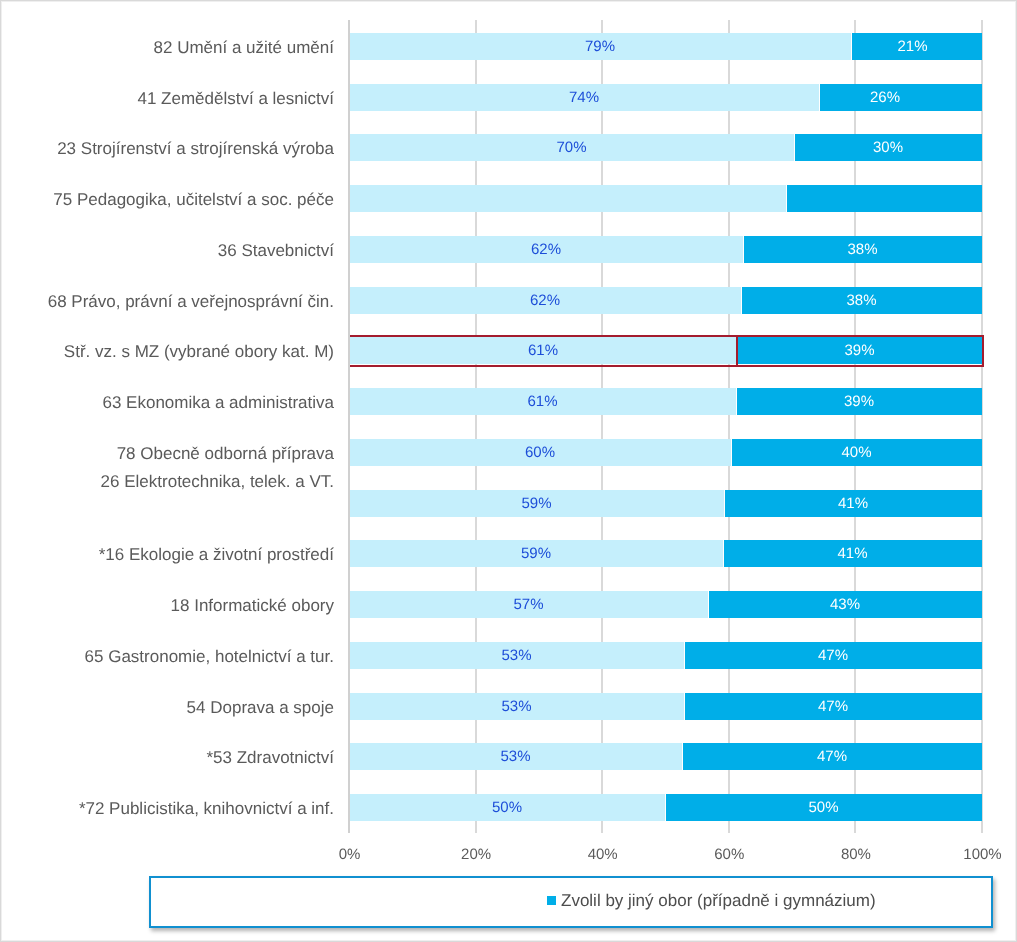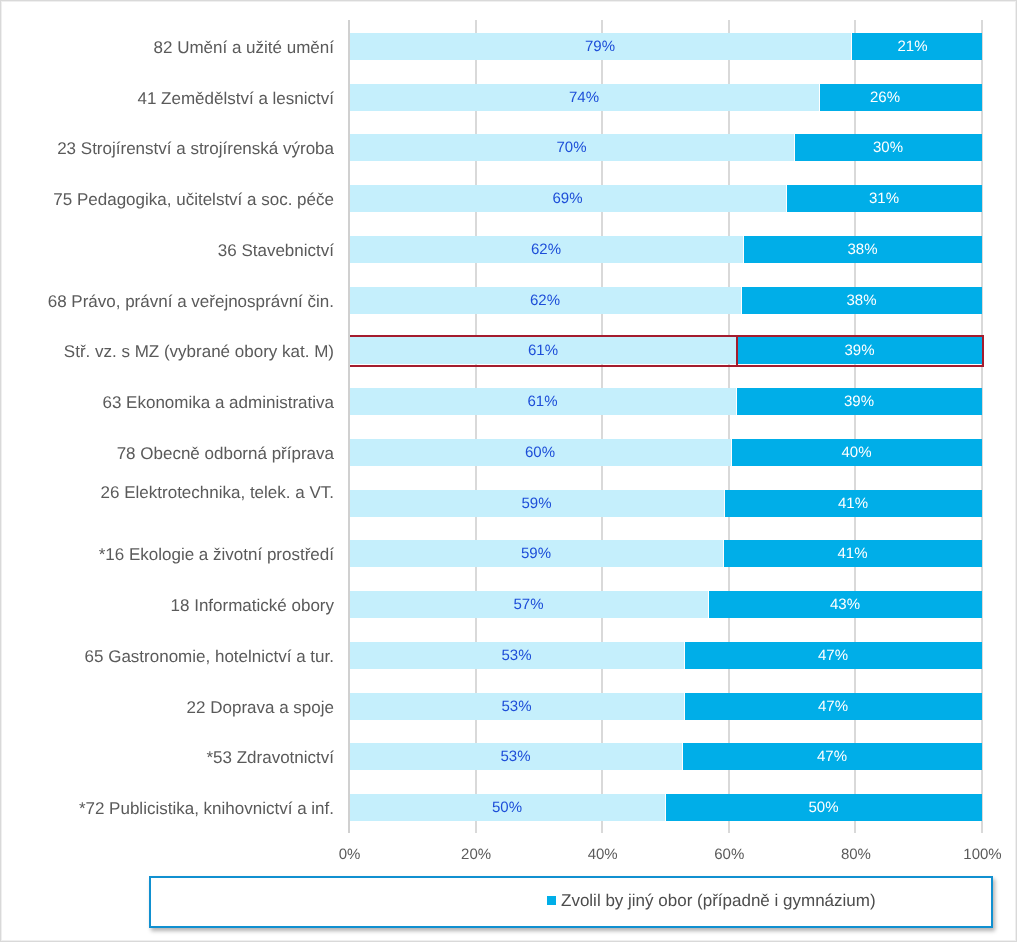--- a/index.html
+++ b/index.html
@@ -46,45 +46,43 @@
   <div class="ylabs" id="ylabs">
       <div class="ylab" style="top: 15.875px;">82 Umění a užité umění</div>
       <div class="ylab" style="top: 66.625px; margin-left: 39px;">41 Zemědělství a lesnictví</div>
       <div class="ylab" style="top: 117.375px;">23 Strojírenství a strojírenská výroba</div>
       <div class="ylab" style="top: 168.125px;">75 Pedagogika, učitelství a soc. péče</div>
       <div class="ylab" style="top: 218.875px;">36 Stavebnictví</div>
       <div class="ylab" style="top: 269.625px;">68 Právo, právní a veřejnosprávní čin.</div>
       <div class="ylab" style="top: 320.375px;">Stř. vz. s MZ (vybrané obory kat. M)</div>
       <div class="ylab" style="top: 371.125px;">63 Ekonomika a administrativa</div>
       <div class="ylab" style="top: 421.875px;">78 Obecně odborná příprava</div>
-      <div class="ylab" style="top: 461px; margin-left: 28px;">26 Elektrotechnika, telek. a VT.</div>
+      <div class="ylab" style="top: 450px; margin-left: 28px;">26 Elektrotechnika, telek. a VT.</div>
       <div class="ylab" style="top: 523.375px;">*16 Ekologie a životní prostředí</div>
       <div class="ylab" style="top: 574.125px;">18 Informatické obory</div>
       <div class="ylab" style="top: 624.875px;">65 Gastronomie, hotelnictví a tur.</div>
-      <div class="ylab" style="top: 675.625px;">22 Doprava a spoje</div>
+      <div class="ylab" style="top: 675.625px;">54 Doprava a spoje</div>
       <div class="ylab" style="top: 726.375px;">*53 Zdravotnictví</div>
       <div class="ylab" style="top: 777.125px;">*72 Publicistika, knihovnictví a inf.</div>
     </div>
   <div class="plot" id="plot">
       <div class="seg" style="left: 1px; width: 501px; top: 11.875px; background: rgb(197, 239, 252);"></div>
       <div class="dlab dlab1" style="left: 0px; width: 502px; top: 11.875px;">79%</div>
       <div class="seg" style="left: 503px; width: 130px; top: 11.875px; background: rgb(0, 174, 232);"></div>
       <div class="dlab dlab2" style="left: 498px; width: 131px; top: 11.875px;">21%</div>
       <div class="seg" style="left: 1px; width: 469px; top: 62.625px; background: rgb(197, 239, 252);"></div>
       <div class="dlab dlab1" style="left: 0px; width: 470px; top: 62.625px;">74%</div>
       <div class="seg" style="left: 471px; width: 162px; top: 62.625px; background: rgb(0, 174, 232);"></div>
       <div class="dlab dlab2" style="left: 470px; width: 132px; top: 62.625px;">26%</div>
       <div class="seg" style="left: 1px; width: 444px; top: 113.375px; background: rgb(197, 239, 252);"></div>
       <div class="dlab dlab1" style="left: 0px; width: 445px; top: 113.375px; text-align: center;">70%</div>
       <div class="seg" style="left: 446px; width: 187px; top: 113.375px; background: rgb(0, 174, 232);"></div>
       <div class="dlab dlab2" style="left: 445px; width: 188px; top: 113.375px;">30%</div>
       <div class="seg" style="left: 1px; width: 436px; top: 164.125px; background: rgb(197, 239, 252);"></div>
-      <div class="dlab dlab1" style="left: 0px; width: 437px; top: 164.125px;">69%</div>
       <div class="seg" style="left: 438px; width: 195px; top: 164.125px; background: rgb(0, 174, 232);"></div>
-      <div class="dlab dlab2" style="left: 437px; width: 196px; top: 164.125px;">31%</div>
       <div class="seg" style="left: 1px; width: 393px; top: 214.875px; background: rgb(197, 239, 252);"></div>
       <div class="dlab dlab1" style="left: 0px; width: 394px; top: 214.875px;">62%</div>
       <div class="seg" style="left: 395px; width: 238px; top: 214.875px; background: rgb(0, 174, 232);"></div>
       <div class="dlab dlab2" style="left: 394px; width: 239px; top: 214.875px;">38%</div>
       <div class="seg" style="left: 1px; width: 391px; top: 265.625px; background: rgb(197, 239, 252);"></div>
       <div class="dlab dlab1" style="left: 0px; width: 392px; top: 265.625px;">62%</div>
       <div class="seg" style="left: 393px; width: 240px; top: 265.625px; background: rgb(0, 174, 232);"></div>
       <div class="dlab dlab2" style="left: 392px; width: 241px; top: 265.625px;">38%</div>
       <div class="seg" style="left: 1px; width: 387px; top: 316.375px; background: rgb(197, 239, 252);"></div>
       <div class="dlab dlab1" style="left: 0px; width: 388px; top: 316.375px;">61%</div>

